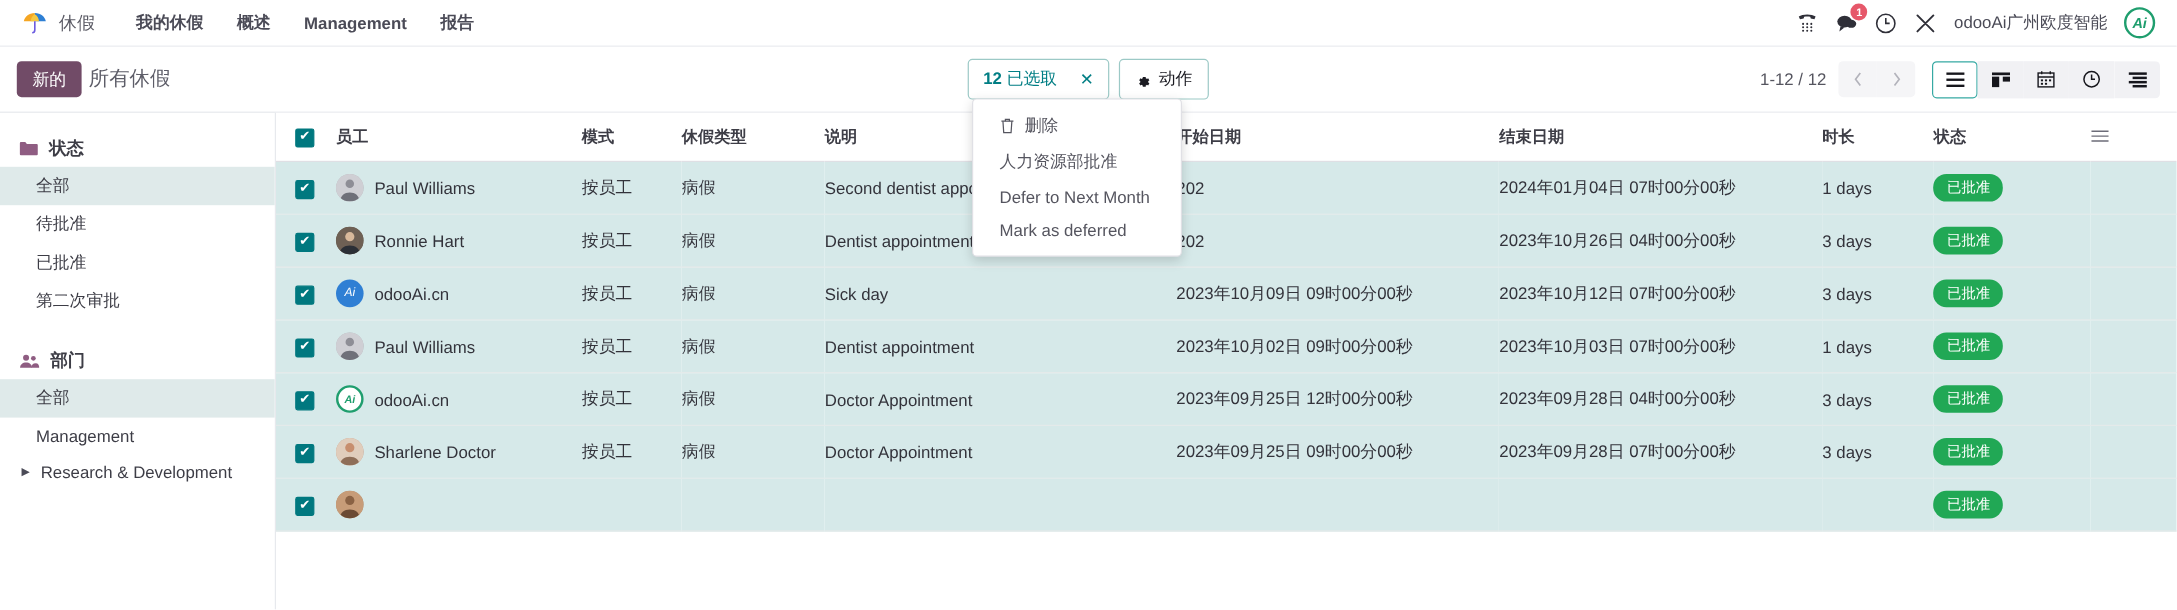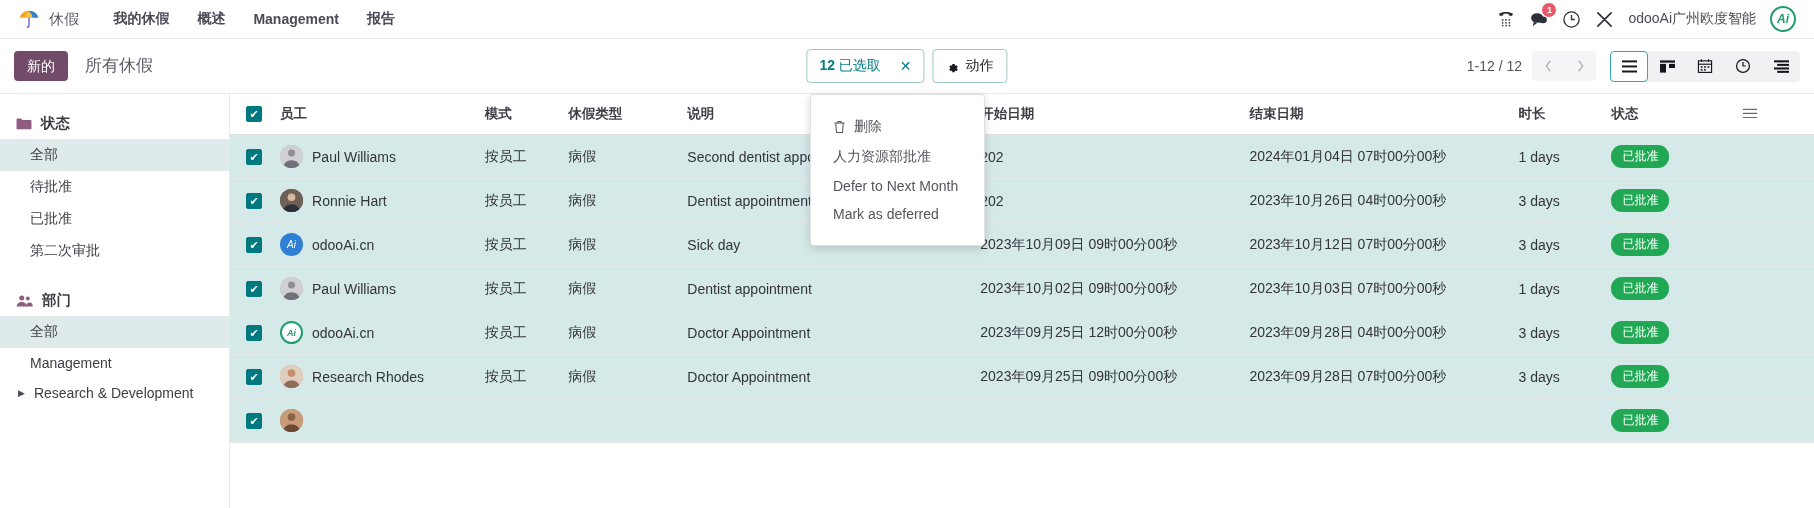--- a/index.html
+++ b/index.html
@@ -49,21 +49,21 @@
     font-size: 12px; font-weight: 600; font-style: italic; cursor: pointer;
   }
 
   
   .control-panel {
     height: 55px; background: #ffffff;
     border-bottom: 1px solid #e7e9ed;
     display: flex; align-items: center; padding: 0 14px 0 14px;
     position: relative;
   }
-  .cp-left { display: flex; align-items: center; gap: 17px; }
+  .cp-left { display: flex; align-items: center; gap: 6px; }
   .btn-new {
     background: #714b67; color: #fff; font-size: 14px;
     padding: 6px 13px; border-radius: 4px; border: none; cursor: pointer;
     line-height: 1.35;
   }
   .breadcrumb-title { font-size: 17px; color: #5d5d68; font-weight: 400; }
   .cp-center {
     position: absolute; left: 50%; transform: translateX(-50%);
     display: flex; align-items: center; gap: 8px;
   }
@@ -165,24 +165,24 @@
   }
   .badge-approved {
     display: inline-block; background: #21a855; color: #fff;
     font-size: 12px; font-weight: 400; padding: 3px 11px; border-radius: 11px;
     line-height: 1.35;
   }
   .optcol-ico { color: #6c6c78; cursor: pointer; }
 
   
   .dropdown {
-    position: absolute; top: 94px; left: 810px; width: 175px;
+    position: absolute; top: 82px; left: 810px; width: 175px;
     background: #fff; border: 1px solid #e0e0e5; border-radius: 4px;
     box-shadow: 0 3px 10px rgba(0,0,0,.16);
-    padding: 17px 0; z-index: 50;
+    padding: 7px 0; z-index: 50;
   }
   .dd-item {
     font-size: 14px; color: #55555f; padding: 6px 14px 6px 22px;
     cursor: pointer; display: flex; align-items: center; gap: 8px;
     white-space: nowrap;
   }
 </style>
 </head>
 <body>
 
@@ -513,21 +513,21 @@
           <td class="col-check"><span class="chk">✔</span></td>
           <td class="col-emp">
             <div class="emp-cell">
               <span class="emp-av" style="background:#c9a08a">
                 <svg width="23" height="23" viewBox="0 0 24 24">
                     <rect width="24" height="24" fill="#e0cdbc"></rect>
                     <circle cx="12" cy="8.4" r="4" fill="#c78e6e"></circle>
                     <path d="M3.4 24c0-5 3.8-7.8 8.6-7.8s8.6 2.8 8.6 7.8z" fill="#8e6e58"></path>
                   </svg>
               </span>
-              <span>Research Rhodes</span>
+              <span>Sharlene Doctor</span>
             </div>
           </td>
           <td class="col-mode">按员工</td>
           <td class="col-type">病假</td>
           <td class="col-desc">Doctor Appointment</td>
           <td class="col-start">2023年09月25日 09时00分00秒</td>
           <td class="col-end">2023年09月28日 07时00分00秒</td>
           <td class="col-dur">3 days</td>
           <td class="col-state"><span class="badge-approved">已批准</span></td>
           <td class="col-opt"></td>

